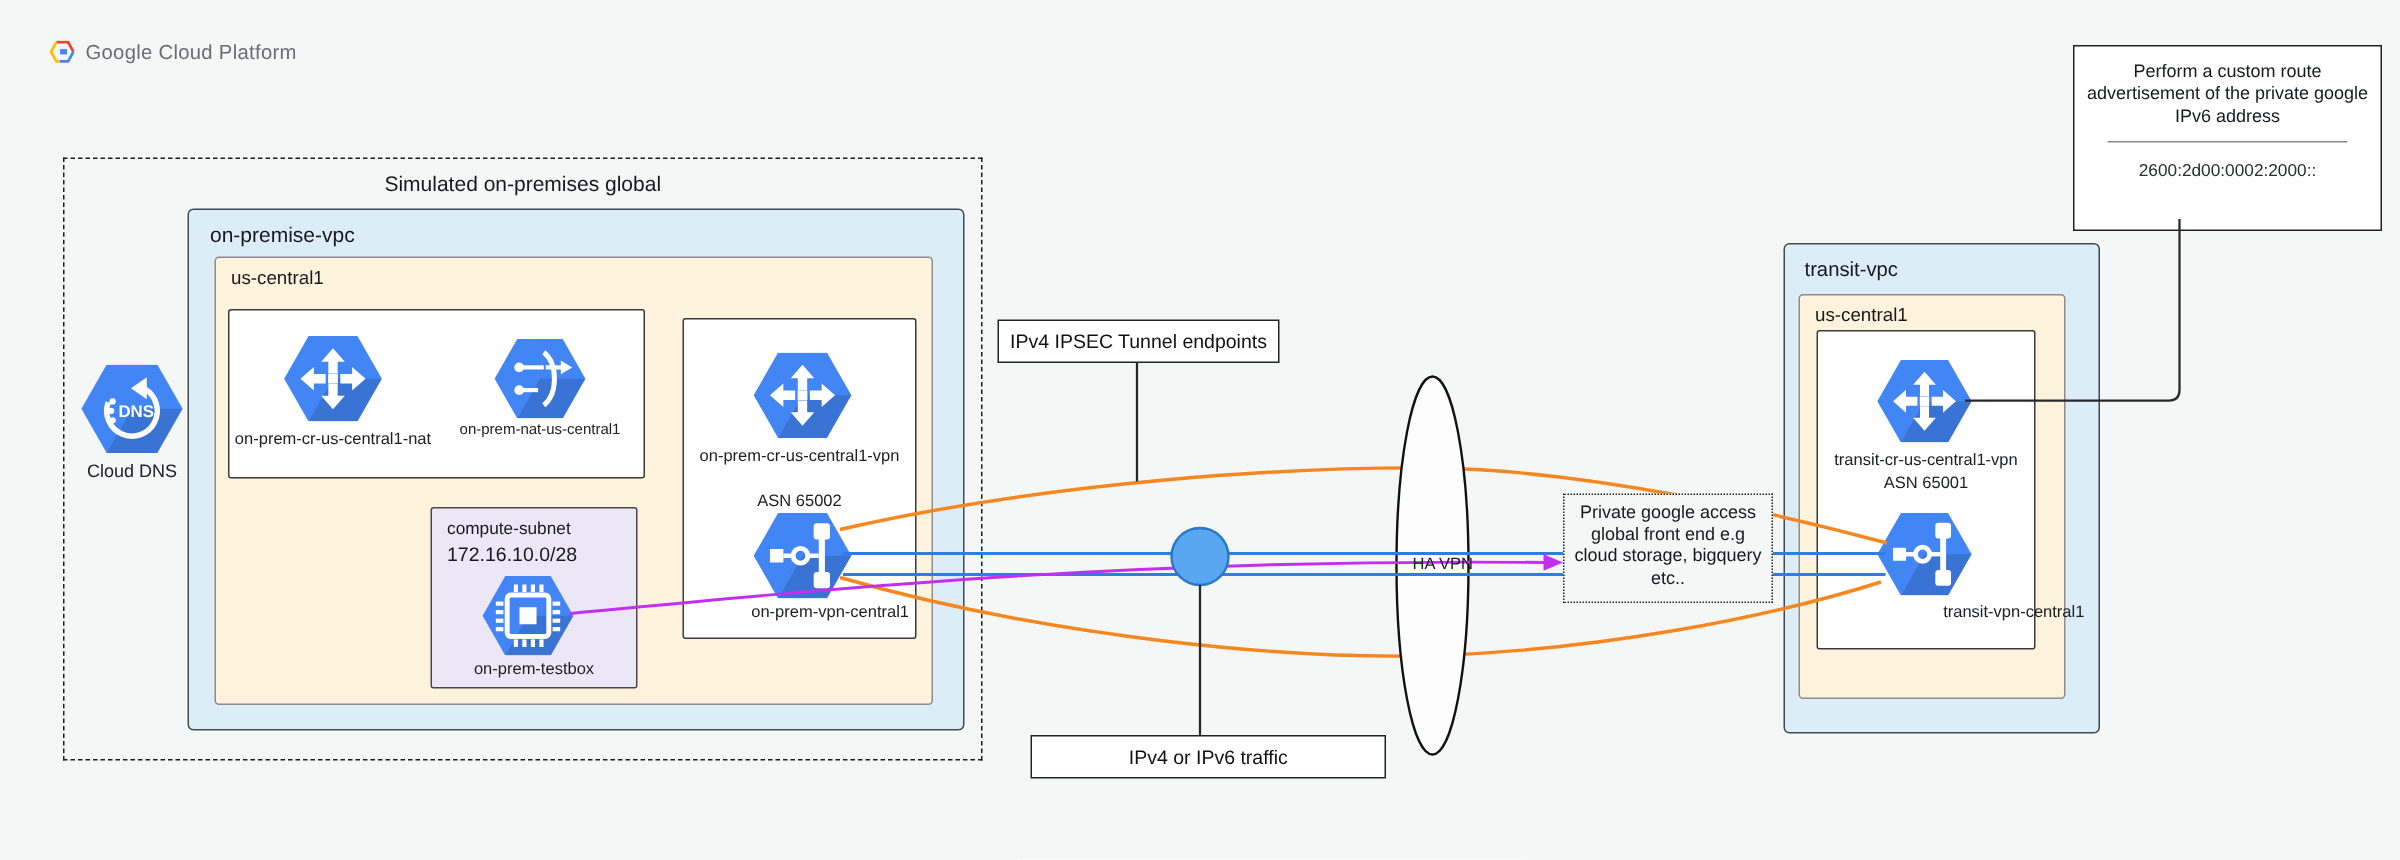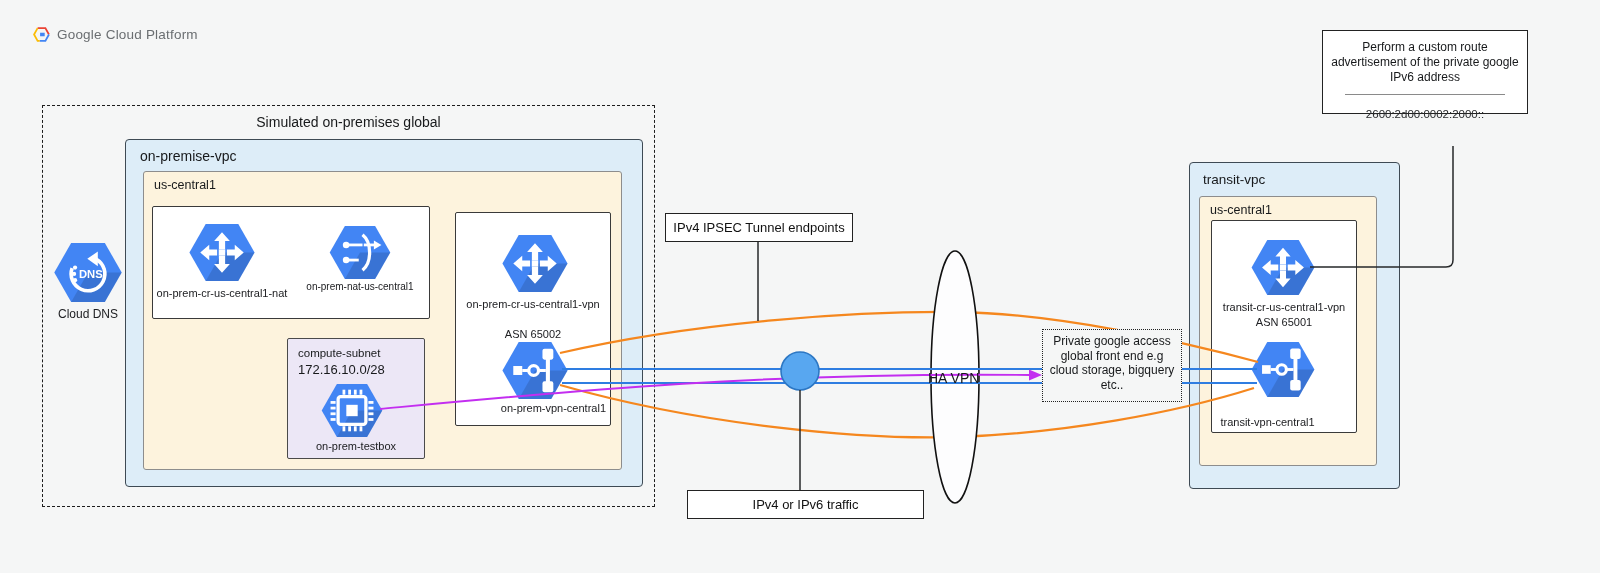--- a/index.html
+++ b/index.html
@@ -25,21 +25,21 @@
   svg.overlay{position:absolute;left:0;top:0;pointer-events:none;}
   .l-orange{stroke:var(--line-orange);stroke-width:2.3;fill:none;}
   .l-blue{stroke:var(--line-blue);stroke-width:1.9;fill:none;}
   .l-purple{stroke:var(--line-purple);stroke-width:1.9;fill:none;}
   .l-black{stroke:#26282a;stroke-width:1.5;fill:none;}
   .fill-purple{fill:var(--line-purple);}
   .node-circle{fill:var(--circle-fill);stroke:var(--circle-stroke);stroke-width:1.6;}
   .ellipse-havpn{fill:#fdfdfe;stroke:#111;stroke-width:1.6;}
   .pga{position:absolute;box-sizing:border-box;background:var(--bg);border:1.6px dotted #222;
     font-size:12px;color:#17191b;text-align:center;padding-top:4px;line-height:1.22;}
-  .havpn{position:absolute;font-size:14px;color:#17191b;text-align:left;}
+  .havpn{position:absolute;font-size:11px;color:#17191b;text-align:right;}
   .callout{position:absolute;box-sizing:border-box;background:#fff;border:1.3px solid #222;
     text-align:center;color:#17191b;}
   .callout .ctext{font-size:12px;line-height:1.24;padding:9px 4px 0 4px;}
   .callout .divider{width:160px;height:0;border-top:1px solid #8a8a8a;margin:9px auto 0 auto;}
   .callout .addr{font-size:11.5px;margin-top:13px;color:#2a2c2e;}
   .logo{position:absolute;left:33px;top:27px;display:flex;align-items:center;gap:7px;}
   .logo .logotext{font-size:13.5px;color:#6a6e71;letter-spacing:.2px;}
   .hexfill{fill:var(--icon-blue);}
 </style>
 </head>
@@ -164,21 +164,21 @@
   </div>
   <div class="box white" style="left:1211px;top:220px;width:146px;height:213px;"></div>
 
   <div class="labelbox" style="left:665px;top:213px;width:188px;height:29px;">
     <span>IPv4 IPSEC Tunnel endpoints</span>
   </div>
   <div class="labelbox" style="left:687px;top:490px;width:237px;height:29px;">
     <span>IPv4 or IPv6 traffic</span>
   </div>
 
-  <div class="callout" style="left:1322px;top:30px;width:206px;height:84px;">
+  <div class="callout" style="left:1382px;top:30px;width:206px;height:124px;">
     <div class="ctext">
       <div>Perform a custom route</div>
       <div>advertisement of the private google</div>
       <div>IPv6 address</div>
     </div>
     <div class="divider"></div>
     <div class="addr">2600:2d00:0002:2000::</div>
   </div>
 
   <svg class="hex" style="left:54px;top:243px;" width="68" height="59">
@@ -214,21 +214,21 @@
 
   <svg class="hex" style="left:1251px;top:240px;" width="64" height="55">
       <use href="#icon-router"></use>
     </svg>
   <div class="iconlabel" style="left:1213px;top:301px;width:142px;font-size:11px;">transit-cr-us-central1-vpn</div>
   <div class="iconlabel" style="left:1213px;top:316px;width:142px;font-size:11px;">ASN 65001</div>
 
   <svg class="hex" style="left:1251px;top:342px;" width="64" height="55">
       <use href="#icon-vpn"></use>
     </svg>
-  <div class="iconlabel" style="left:1183px;top:402px;width:169px;font-size:11px;margin-top:14px;">transit-vpn-central1</div>
+  <div class="iconlabel" style="left:1258px;top:402px;width:169px;font-size:11px;">transit-vpn-central1</div>
 
   <svg class="overlay" width="1600" height="573" viewBox="0 0 1600 573">
     <path class="l-orange" d="M560,353 C700,321 860,311 958,312 C1060,314 1180,341 1258,362"></path>
     <path class="l-orange" d="M560,385 C700,425 860,440 958,437 C1065,433 1175,413 1254,388"></path>
     <ellipse class="ellipse-havpn" cx="955" cy="377" rx="24" ry="126"></ellipse>
     <line class="l-blue" x1="562" y1="369" x2="1257" y2="369"></line>
     <line class="l-blue" x1="562" y1="383" x2="1257" y2="383"></line>
     <path class="l-purple" d="M380,409 C560,392 760,372 1030,375"></path>
     <polygon class="fill-purple" points="1042,375 1029,369.5 1029,380.5"></polygon>
     <circle class="node-circle" cx="800" cy="371" r="19"></circle>

